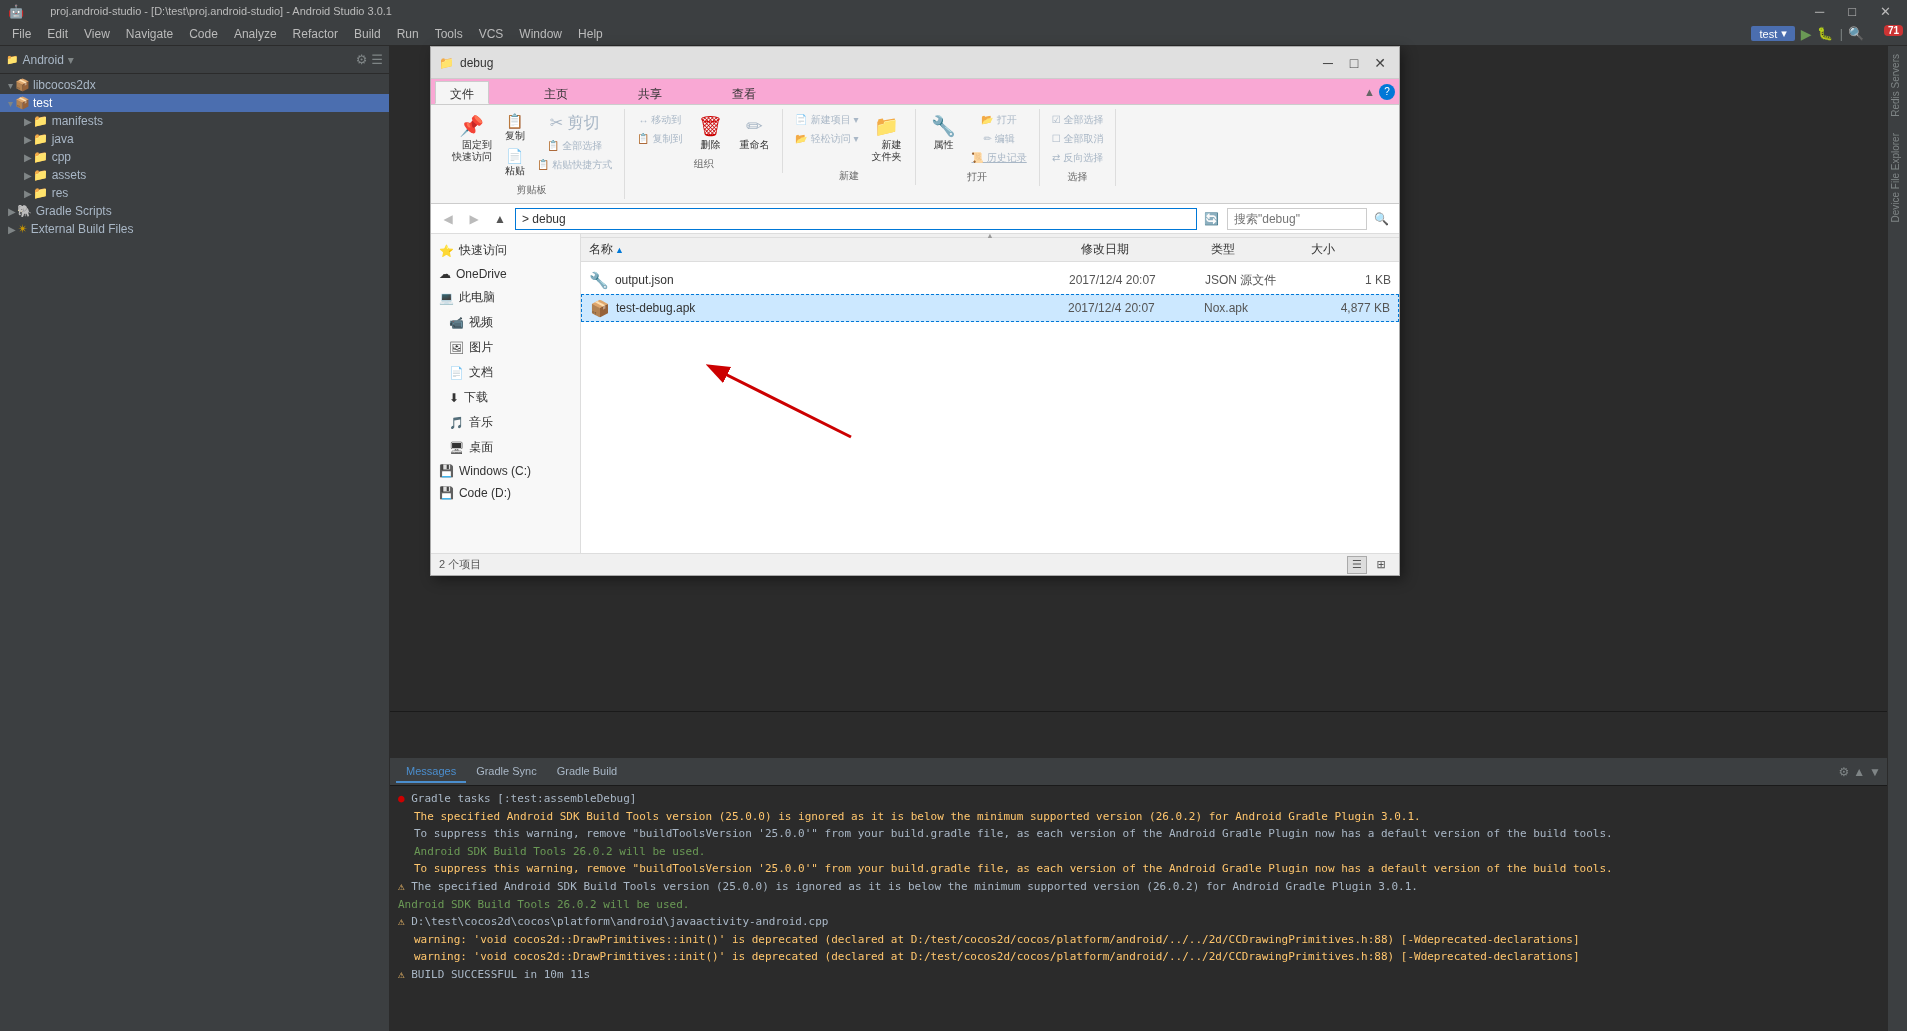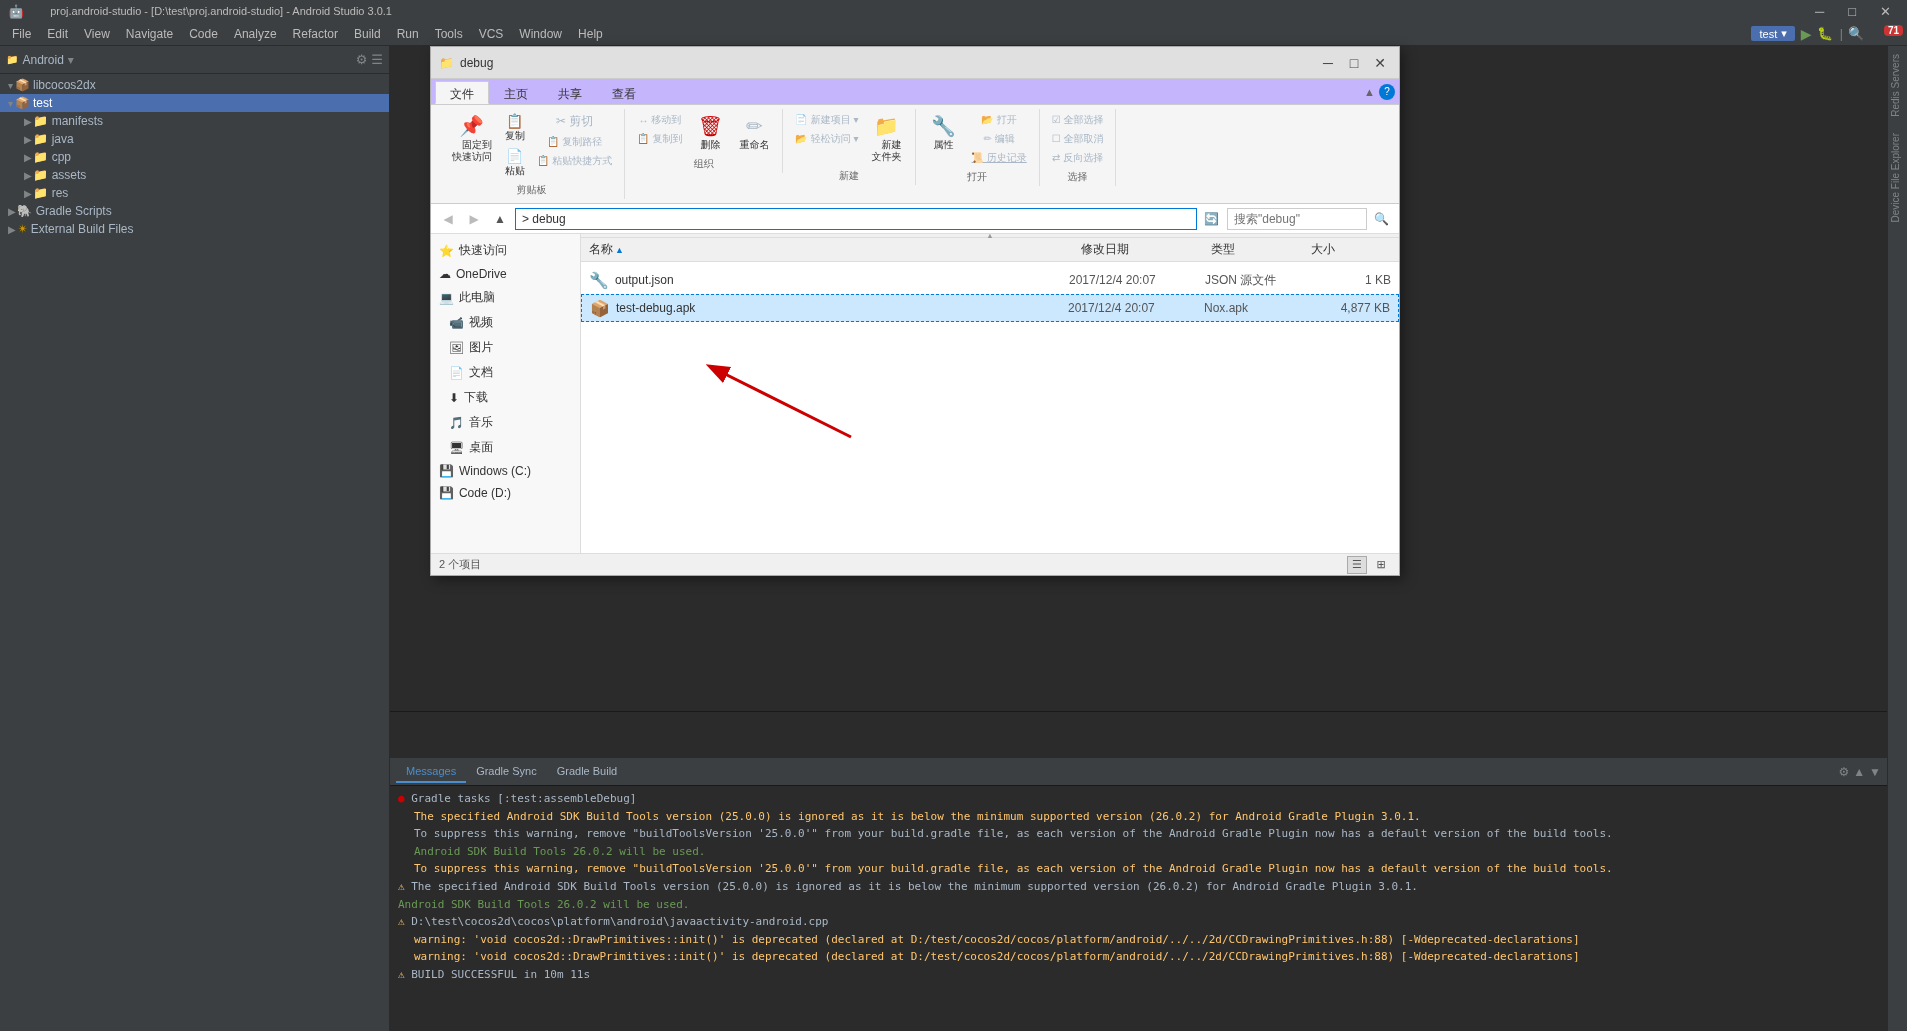--- a/index.html
+++ b/index.html
@@ -51,21 +51,21 @@
 
     
     #file-explorer { position: absolute; top: 0; left: 40px; width: 970px; height: 530px; background: #f0f0f0; border: 1px solid #aaa; box-shadow: 4px 4px 12px rgba(0,0,0,0.4); z-index: 10; display: flex; flex-direction: column; }
     #fe-titlebar { background: #e0e0e0; height: 32px; display: flex; align-items: center; padding: 0 8px; border-bottom: 1px solid #ccc; justify-content: space-between; }
     #fe-title { font-size: 12px; color: #333; display: flex; align-items: center; gap: 6px; }
     #fe-controls { display: flex; gap: 4px; }
     .fe-ctrl { width: 22px; height: 22px; display: flex; align-items: center; justify-content: center; cursor: pointer; border: none; background: transparent; font-size: 14px; color: #444; }
 
     
     #ribbon { background: #f5f5f5; border-bottom: 1px solid #ccc; }
-    #ribbon-tabs { display: flex; height: 26px; border-bottom: 1px solid #ccc; padding: 0 4px; background: #c4b5fd; }
+    #ribbon-tabs { display: flex; height: 26px; border-bottom: 1px solid #ccc; padding: 0 4px; background: #f9a8d4; gap: 40px; }
     .ribbon-tab { padding: 4px 14px; font-size: 12px; color: #333; cursor: pointer; border: 1px solid transparent; margin-top: 2px; }
     .ribbon-tab.active { background: #f5f5f5; border-color: #ccc #ccc #f5f5f5; }
     #ribbon-content { display: flex; align-items: flex-start; padding: 4px 8px; gap: 0; }
     .ribbon-group { display: flex; flex-direction: column; align-items: center; border-right: 1px solid #ddd; padding: 2px 8px; min-width: 60px; }
     .ribbon-group-items { display: flex; gap: 4px; align-items: flex-start; }
     .ribbon-btn { display: flex; flex-direction: column; align-items: center; padding: 3px 5px; cursor: pointer; border-radius: 2px; min-width: 40px; }
     .ribbon-btn-icon { font-size: 20px; }
     .ribbon-btn-label { font-size: 10px; color: #333; text-align: right; line-height: 1.2; margin-top: 1px; }
     .ribbon-btn-small { display: flex; flex-direction: column; align-items: center; padding: 2px 4px; cursor: pointer; border-radius: 2px; }
     .ribbon-btn-small-icon { font-size: 14px; }
@@ -279,22 +279,22 @@
                     <div class="ribbon-btn-small">
                       <span class="ribbon-btn-small-icon">📋</span>
                       <span class="ribbon-btn-small-label">复制</span>
                     </div>
                     <div class="ribbon-btn-small">
                       <span class="ribbon-btn-small-icon">📄</span>
                       <span class="ribbon-btn-small-label">粘贴</span>
                     </div>
                   </div>
                   <div class="ribbon-group-items-col">
-                    <div class="ribbon-btn-small" style="font-size:12px;">✂ 剪切</div>
-                    <div class="ribbon-btn-small" style="font-size:10px;">📋 复制路径</div>
+                    <div class="ribbon-btn-small" style="font-size:16px;">✂ 剪切</div>
+                    <div class="ribbon-btn-small" style="font-size:10px;">📋 全部选择</div>
                     <div class="ribbon-btn-small" style="font-size:10px;">📋 粘贴快捷方式</div>
                   </div>
                 </div>
                 <span class="ribbon-group-label">剪贴板</span>
               </div>
 
               <div class="ribbon-group">
                 <div class="ribbon-group-items">
                   <div class="ribbon-group-items-col">
                     <div class="ribbon-btn-small" style="font-size:10px;">↔ 移动到</div>

